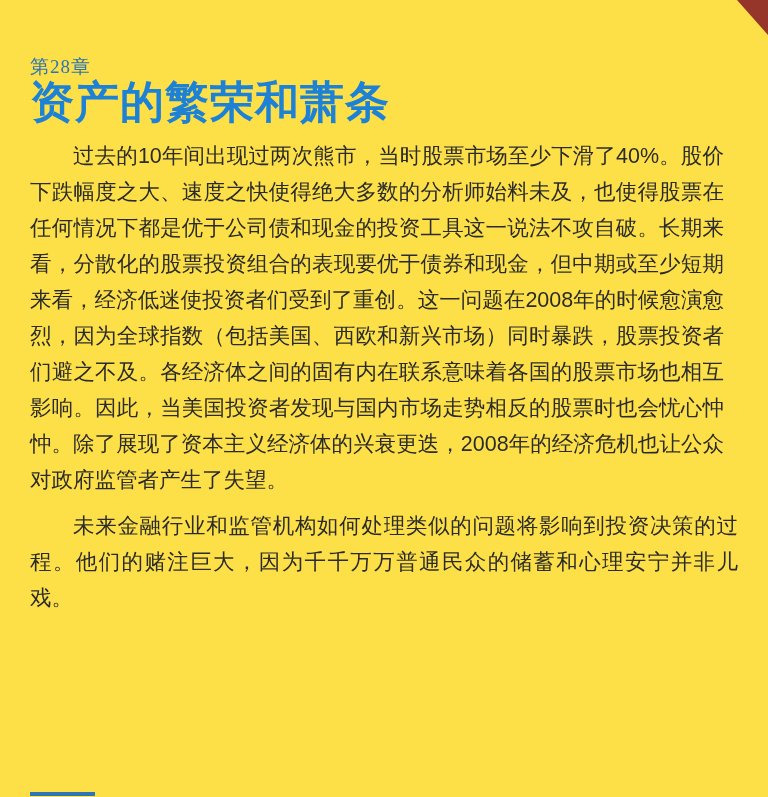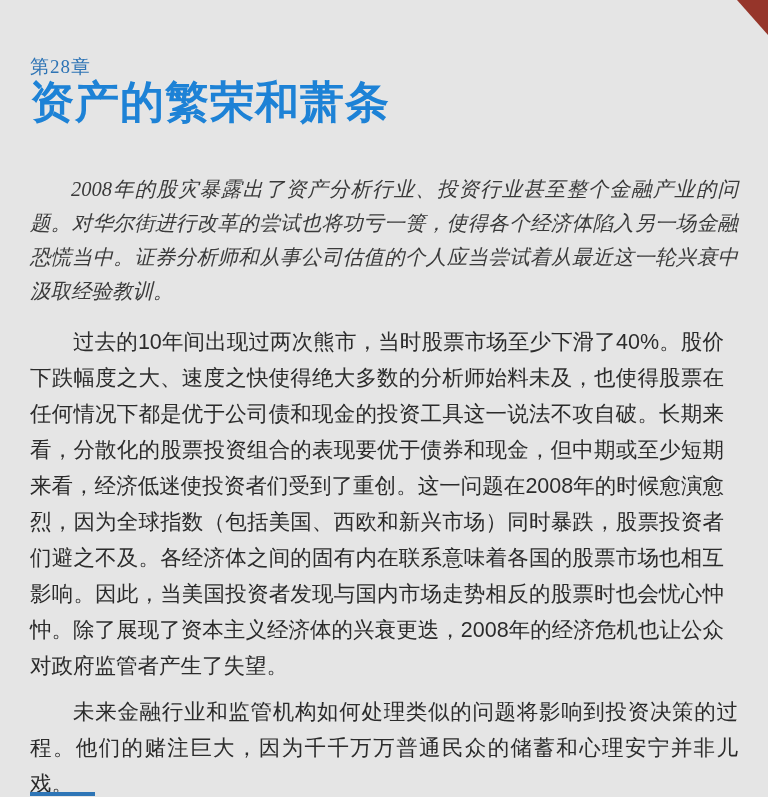--- a/index.html
+++ b/index.html
@@ -3,21 +3,21 @@
 <meta charset="utf-8">
 <style>
   html,body{margin:0;padding:0;}
   body{
     width:768px;height:797px;
     background:#ffffff;
     overflow:hidden;
     position:relative;
     font-family:"Liberation Sans", sans-serif;
   }
-  .page{position:absolute;inset:0;background:#e5e5e5;}
+  .page{position:absolute;inset:0;background:#fde047;}
   .bookmark{
     position:absolute;top:0;right:0;
     width:31px;height:35px;
     clip-path:polygon(0 0,100% 0,100% 100%);
   }
   .content{padding:0 30px 0 30px;}
   .chapter-label{
     margin-top:56px;
     font-family:"Liberation Serif", serif;
     font-size:19px;
@@ -64,21 +64,20 @@
 <div class="page">
 
   <div class="bookmark" style="background: rgb(150, 53, 42);"></div>
 
   <div class="content">
 
     <div class="chapter-label" style="color: rgb(46, 116, 181);">第28章</div>
 
     <h1 class="title" style="color: rgb(29, 130, 214);">资产的繁荣和萧条</h1>
 
-    <p class="intro" style="color: rgb(58, 58, 58);">2008年的股灾暴露出了资产分析行业、投资行业甚至整个金融产业的问题。对华尔街进行改革的尝试也将功亏一篑，使得各个经济体陷入另一场金融恐慌当中。证券分析师和从事公司估值的个人应当尝试着从最近这一轮兴衰中汲取经验教训。</p>
 
     <p class="body-para first" style="color: rgb(43, 43, 43);">过去的10年间出现过两次熊市，当时股票市场至少下滑了40%。股价下跌幅度之大、速度之快使得绝大多数的分析师始料未及，也使得股票在任何情况下都是优于公司债和现金的投资工具这一说法不攻自破。长期来看，分散化的股票投资组合的表现要优于债券和现金，但中期或至少短期来看，经济低迷使投资者们受到了重创。这一问题在2008年的时候愈演愈烈，因为全球指数（包括美国、西欧和新兴市场）同时暴跌，股票投资者们避之不及。各经济体之间的固有内在联系意味着各国的股票市场也相互影响。因此，当美国投资者发现与国内市场走势相反的股票时也会忧心忡忡。除了展现了资本主义经济体的兴衰更迭，2008年的经济危机也让公众对政府监管者产生了失望。</p>
 
     <p class="body-para second" style="color: rgb(43, 43, 43);">未来金融行业和监管机构如何处理类似的问题将影响到投资决策的过程。他们的赌注巨大，因为千千万万普通民众的储蓄和心理安宁并非儿戏。</p>
 
   </div>
 
   <div class="bottom-rule" style="background: rgb(46, 117, 182);"></div>
 
 </div>

